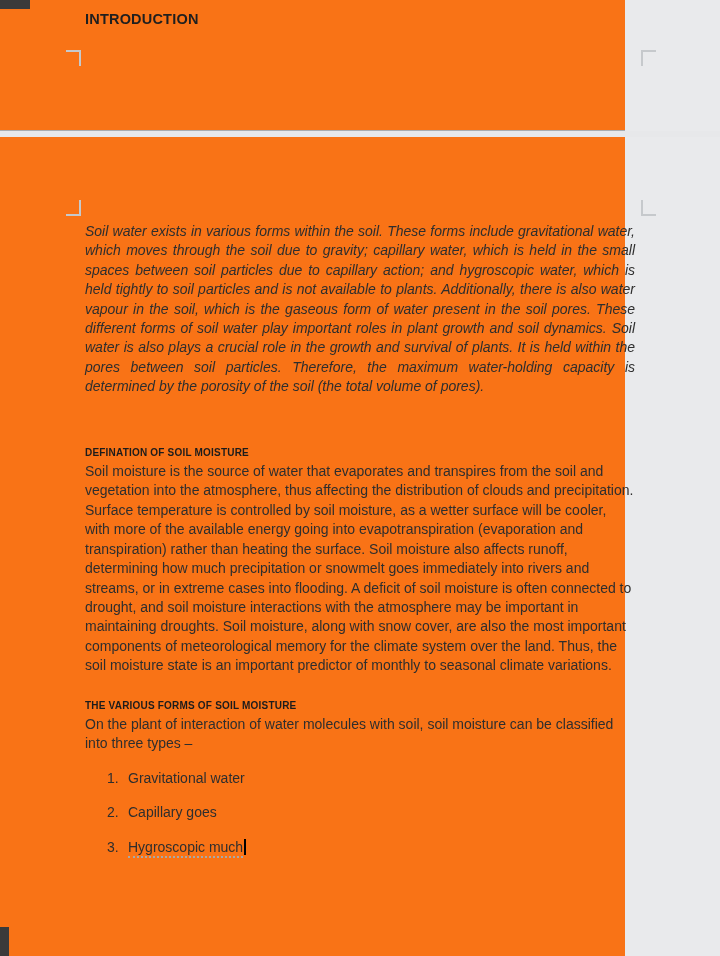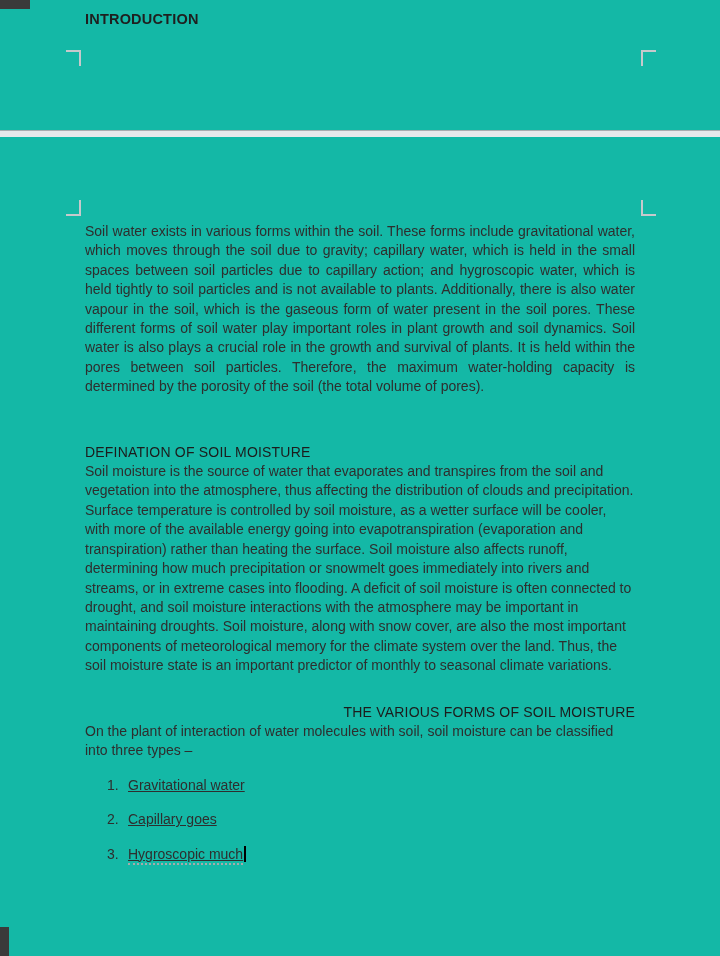--- a/index.html
+++ b/index.html
@@ -2,21 +2,21 @@
 <html><head>
 <meta charset="utf-8">
 <style>
   html,body{margin:0;padding:0;}
   body{
     width:720px;height:956px;position:relative;overflow:hidden;
     background:#e9eaec;
     font-family:"Liberation Sans",sans-serif;
     -webkit-font-smoothing:antialiased;
   }
-  .page{position:absolute;left:0;width:720px;background:#14b8a6;}
+  .page{position:absolute;left:0;width:625px;background:#f97316;}
   #page1{top:0;height:130px;border-bottom:1px solid #a9acaf;}
   #page-gap{position:absolute;top:131px;left:0;width:720px;height:6px;background:#e7e8ea;}
   #page2{top:137px;height:819px;}
 
   .doc-heading{
     position:absolute;left:85px;top:11px;
     font-size:14.5px;font-weight:bold;color:#1f1f1f;letter-spacing:.2px;
   }
 
   
@@ -24,28 +24,28 @@
   .mark.tl-p1{left:66px;top:50px;border-top:2px solid #c6c9cc;border-right:2px solid #c6c9cc;}
   .mark.tr-p1{left:641px;top:50px;border-top:2px solid #c6c9cc;border-left:2px solid #c6c9cc;}
   .mark.bl-p2{left:66px;top:63px;border-bottom:2px solid #c6c9cc;border-right:2px solid #c6c9cc;}
   .mark.br-p2{left:641px;top:63px;border-bottom:2px solid #c6c9cc;border-left:2px solid #c6c9cc;}
 
   .content{
     position:absolute;left:85px;top:85px;width:550px;
     font-size:14px;line-height:19.4px;color:#2e2e2e;
   }
   .para{margin:0;}
-  .justify{text-align:justify;}
+  .justify{text-align:justify;font-style:italic;}
   .sec-heading{
-    margin:0;font-size:14px;font-weight:normal;color:#1c1c1c;letter-spacing:.2px;
+    margin:0;font-size:10px;font-weight:bold;color:#1c1c1c;letter-spacing:.2px;
   }
   .mt-large{margin-top:46px;}
-  .mt-small{margin-top:27px;text-align:right;}
+  .mt-small{margin-top:20px;}
 
-  .num-list{margin-top:15px;text-decoration:underline;}
+  .num-list{margin-top:15px;}
   .list-item{margin-top:15px;padding-left:22px;}
   .list-num{display:inline-block;width:21px;}
   .composing{
     border-bottom:2px dotted #a9a9a9;
     padding-bottom:1px;
   }
   .text-cursor{
     display:inline-block;width:2px;height:16px;background:#000;
     vertical-align:-3px;margin-left:1px;
   }

